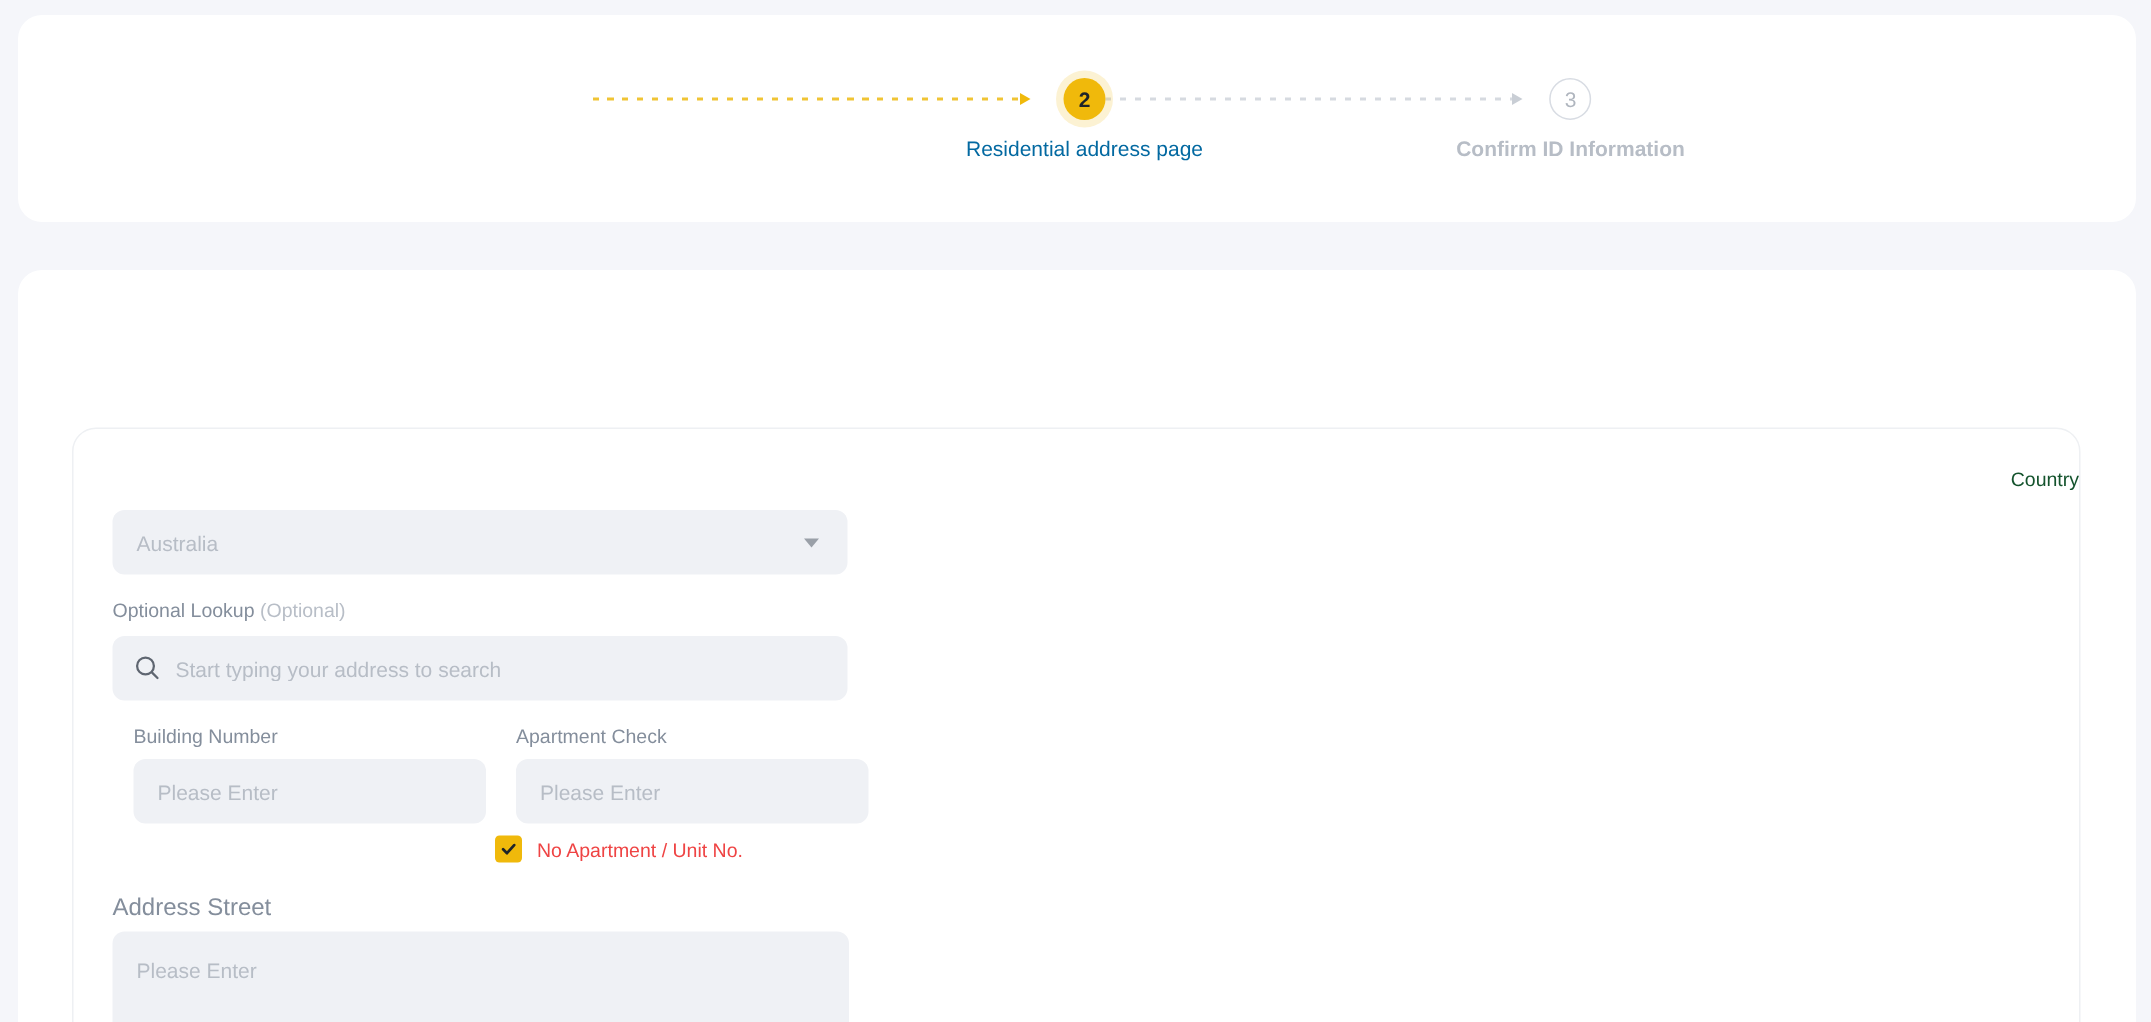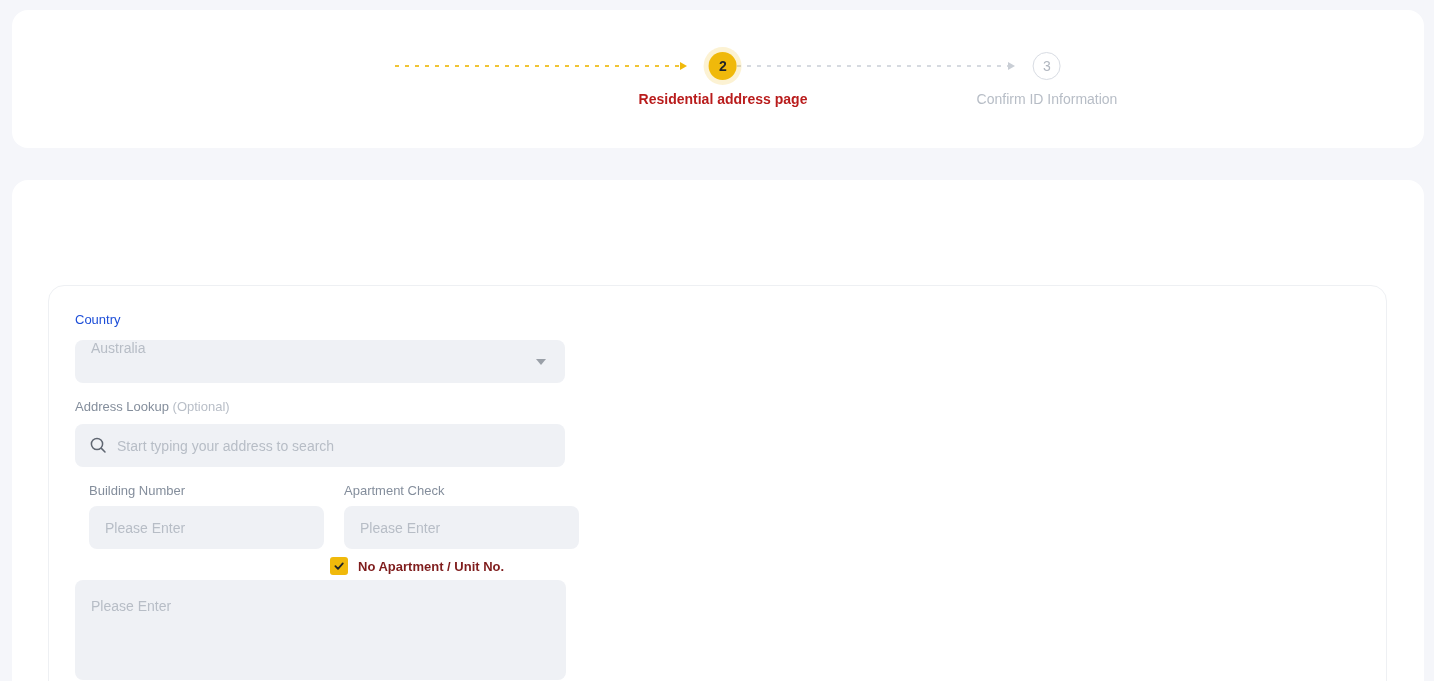--- a/index.html
+++ b/index.html
@@ -37,22 +37,22 @@
     box-shadow:0 0 0 5px rgba(240,185,11,0.18);
   }
   .circle-upcoming {
     background:#ffffff;
     border:1.5px solid #d8dce3;
     color:#b0b6bf;
     font-weight:400;
   }
   .step-label { font-size:14px; white-space:nowrap; }
   .label-done    { color:#f0b90b; font-weight:400; }
-  .label-current { color:#b91c1c; font-weight:700; }
-  .label-upcoming{ color:#b7bdc6; font-weight:400; }
+  .label-current { color:#0369a1; font-weight:400; }
+  .label-upcoming{ color:#b7bdc6; font-weight:700; }
   .connector {
     position:absolute; top:55px; height:2px;
   }
   .connector-yellow {
     left:383px; width:286px;
     background:repeating-linear-gradient(90deg,#f0c434 0 4px,transparent 4px 10px);
   }
   .connector-grey {
     left:725px; width:272px;
     background:repeating-linear-gradient(90deg,#d6dae0 0 4px,transparent 4px 10px);
@@ -71,34 +71,34 @@
   }
   .inner-card {
     position:absolute; left:36px; top:105px;
     width:1339px; height:600px;
     border:1px solid #eef0f3; border-radius:16px;
     padding:26px 0 0 26px;
   }
   .field-label {
     font-size:13px; line-height:16px; color:#848e9c;
   }
-  .label-country { color:#1d4ed8; }
+  .label-country { color:#14532d;text-align:right; }
   .optional { color:#b8bec7; }
   .input, .select-box, .street-textarea {
     width:490px; height:43px;
     background:#eff1f5;
     border:none; border-radius:8px;
     padding:0 16px;
     font-family:"Liberation Sans", sans-serif;
     font-size:14px; color:#1e2329;
   }
   .input::placeholder, .street-textarea::placeholder { color:#b7bdc6; opacity:1; }
   .select-box {
     position:relative;
-    display:flex; 
+    display:flex; align-items:center;
     color:#b7bdc6;
     cursor:default;
   }
   .caret {
     position:absolute; right:19px; top:19px;
     width:0; height:0;
     border-left:5px solid transparent;
     border-right:5px solid transparent;
     border-top:6px solid #9aa0a8;
   }
@@ -120,21 +120,21 @@
     margin-top:8px; margin-left:255px;
     display:flex; align-items:center; gap:10px;
     cursor:pointer;
   }
   .checkbox {
     width:18px; height:18px;
     background:#f0b90b; border-radius:3px;
     display:flex; align-items:center; justify-content:center;
     flex:0 0 auto;
   }
-  .checkbox-label { font-size:13px; color:#7f1d1d;font-weight:bold; }
+  .checkbox-label { font-size:13px; color:#ef4444; }
   .street-label {
     margin-top:21px;
     font-size:16px; line-height:20px; color:#848e9c;
   }
   .street-textarea {
     margin-top:5px;
     width:491px; height:100px;
     padding:18px 16px;
     resize:none;
     display:block;
@@ -166,21 +166,21 @@
 
   <div class="inner-card">
 
     <div class="field-label label-country country-label">Country</div>
     <div class="select-box">
       <span>Australia</span>
       <span class="caret"></span>
     </div>
 
     <div class="field-label lookup-label">
-      <span>Address Lookup</span>
+      <span>Optional Lookup</span>
       <span class="optional">(Optional)</span>
     </div>
     <div class="search-wrap">
       <span class="search-icon">
         <svg width="19" height="19" viewBox="0 0 19 19" fill="none">
           <circle cx="8" cy="8" r="5.6" stroke="#5f6671" stroke-width="1.5"></circle>
           <path d="M12.4 12.4 L16 16" stroke="#5f6671" stroke-width="1.5" stroke-linecap="round"></path>
         </svg>
       </span>
       <input class="input" type="text" placeholder="Start typing your address to search" style="">
@@ -201,16 +201,17 @@
       <span class="checkbox">
         <span style="display:flex;">
           <svg width="12" height="12" viewBox="0 0 12 12" fill="none">
             <path d="M2.4 6.2 L5 8.8 L9.8 3.4" stroke="#1e2329" stroke-width="1.8" stroke-linecap="round" stroke-linejoin="round"></path>
           </svg>
         </span>
       </span>
       <span class="checkbox-label">No Apartment / Unit No.</span>
     </div>
 
+    <div class="street-label">Address Street</div>
     <textarea class="street-textarea" placeholder="Please Enter" style=""></textarea>
 
   </div>
 </div>
 
 </body></html>

